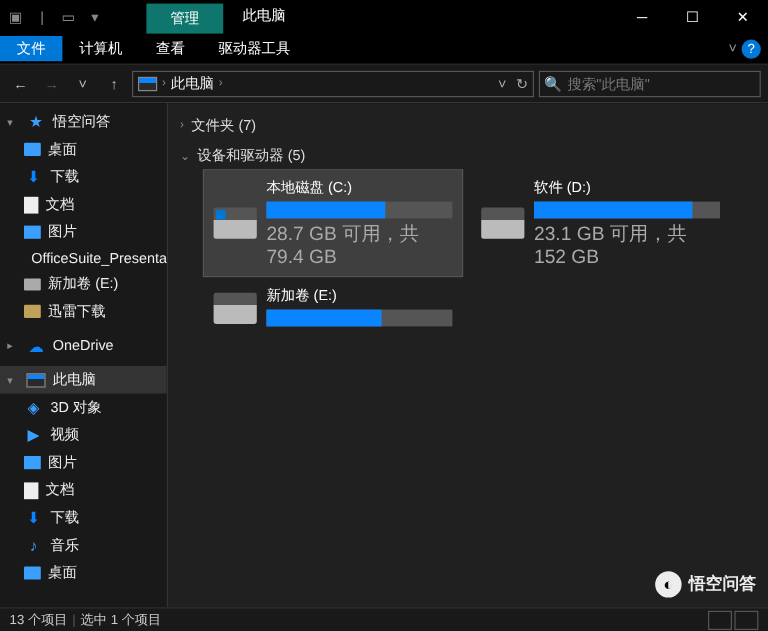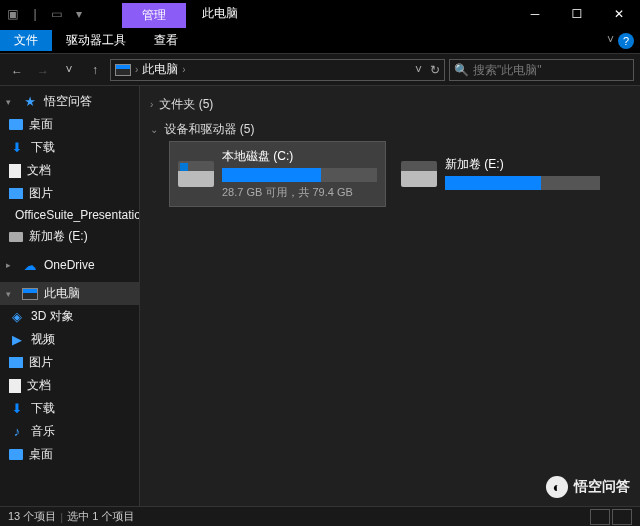--- a/index.html
+++ b/index.html
@@ -4,21 +4,21 @@
 <style>
 * { margin: 0; padding: 0; box-sizing: border-box; font-family: "Microsoft YaHei", "Segoe UI", sans-serif; }
 body { background: #000; color: #fff; width: 640px; height: 526px; overflow: hidden; position: relative; font-size: 12px; }
 
 
 .titlebar { height: 28px; background: #000; display: flex; align-items: center; }
 .qat { display: flex; align-items: center; gap: 4px; padding: 0 4px; }
 .qat-icon { width: 18px; height: 18px; display: flex; align-items: center; justify-content: center; color: #888; }
 .tab-group { display: flex; align-items: flex-end; margin-left: 30px; height: 28px; }
 .title-tab { padding: 4px 20px; font-size: 12px; }
-.title-tab.context { background: #8b5cf6; color: #fff; }
+.title-tab.context { background: #0f766e; color: #fff; }
 .title-tab.main { color: #fff; padding: 6px 16px; }
 .win-controls { margin-left: auto; display: flex; }
 .win-btn { width: 42px; height: 28px; display: flex; align-items: center; justify-content: center; color: #fff; }
 
 
 .ribbon { height: 26px; background: #000; display: flex; align-items: center; border-bottom: 1px solid #333; }
 .ribbon-tab { padding: 2px 14px; font-size: 12px; color: #fff; }
 .ribbon-tab.file { background: #0078d7; color: #fff; }
 .ribbon-right { margin-left: auto; padding-right: 6px; display: flex; gap: 4px; }
 .ribbon-right .caret { color: #999; }
@@ -35,21 +35,21 @@
 .addr-refresh { margin-left: auto; color: #aaa; }
 .search { width: 185px; background: #191919; border: 1px solid #555; height: 22px; display: flex; align-items: center; padding: 0 4px; color: #777; gap: 4px; }
 .search input { background: transparent; border: none; color: #fff; flex: 1; font-size: 12px; outline: none; }
 .search input::placeholder { color: #777; }
 
 
 .body { display: flex; height: 420px; }
 .sidebar { width: 140px; background: #191919; border-right: 1px solid #333; overflow: hidden; padding-top: 4px; }
 .tree-item { display: flex; align-items: center; gap: 6px; padding: 3px 4px 3px 8px; color: #eee; white-space: nowrap; }
 .tree-item.l1 { padding-left: 6px; }
-.tree-item.l2 { padding-left: 9px; }
+.tree-item.l2 { padding-left: 20px; }
 .tree-item.selected { background: #333; }
 .tree-item.spacer { height: 6px; padding: 0; }
 .ti-icon { width: 16px; height: 16px; display: flex; align-items: center; justify-content: center; font-size: 13px; }
 .ti-icon.star { color: #3a9fff; }
 .ti-icon.folder { background: #bfa15a; border-radius: 1px; width: 14px; height: 11px; }
 .ti-icon.folder.blue { background: #3a9fff; }
 .ti-icon.onedrive { color: #0a84ff; }
 .ti-icon.pc { width: 16px; height: 12px; background: linear-gradient(#0a84ff 40%, #2a2a2a 40%); border: 1px solid #888; }
 .ti-icon.drive { width: 14px; height: 10px; background: #aaa; border-radius: 1px; }
 .ti-icon.arrow-down { color: #0a84ff; }
@@ -65,21 +65,21 @@
 .group-header .chev { color: #888; font-size: 10px; }
 .drives { display: flex; flex-wrap: wrap; gap: 0 8px; margin-left: 20px; }
 .drive-item { width: 215px; display: flex; align-items: center; gap: 8px; padding: 6px 8px; margin-bottom: 2px; }
 .drive-item.selected { background: #3f3f3f; outline: 1px solid #555; }
 .drive-icon { width: 36px; height: 26px; background: linear-gradient(#555 0 40%, #bbb 40% 100%); border-radius: 2px; position: relative; }
 .drive-icon.win::before { content: ""; position: absolute; left: 2px; top: 2px; width: 8px; height: 8px; background: #0078d7; }
 .drive-info { flex: 1; }
 .drive-name { color: #fff; font-size: 12px; margin-bottom: 3px; }
 .drive-bar { height: 14px; background: #555; position: relative; margin-bottom: 3px; }
 .drive-fill { height: 100%; background: #0a84ff; }
-.drive-text { color: #aaa; font-size: 11px; }
+.drive-text { color: #aaa; font-size: 16px; }
 
 
 .statusbar { height: 20px; background: #191919; display: flex; align-items: center; padding: 0 8px; color: #ccc; border-top: 1px solid #333; font-size: 11px; gap: 4px; }
 .statusbar .sep { color: #555; }
 .statusbar .right { margin-left: auto; display: flex; gap: 2px; }
 .view-btn { width: 20px; height: 16px; border: 1px solid #555; }
 
 
 .watermark { position: absolute; right: 10px; bottom: 28px; display: flex; align-items: center; gap: 6px; color: #fff; font-size: 14px; font-weight: bold; opacity: 0.92; }
 .watermark .logo { width: 22px; height: 22px; border-radius: 50%; background: #fff; display: flex; align-items: center; justify-content: center; color: #000; font-size: 14px; }
@@ -100,22 +100,23 @@
   </div>
   <div class="win-controls">
     <div class="win-btn">─</div>
     <div class="win-btn">☐</div>
     <div class="win-btn">✕</div>
   </div>
 </div>
 
 <div class="ribbon">
   <div class="ribbon-tab file">文件</div>
+  <div class="ribbon-tab">计算机</div>
+  <div class="ribbon-tab">查看</div>
   <div class="ribbon-tab">驱动器工具</div>
-  <div class="ribbon-tab">查看</div>
   <div class="ribbon-right">
     <span class="caret">˅</span>
     <span class="help">?</span>
   </div>
 </div>
 
 <div class="navbar">
   <div class="nav-btn">←</div>
   <div class="nav-btn disabled">→</div>
   <div class="nav-btn">˅</div>
@@ -159,20 +160,24 @@
           <span>图片</span>
         </div>
         <div class="tree-item l2">
           <span class="ti-icon folder"></span>
           <span>OfficeSuite_Presentations</span>
         </div>
         <div class="tree-item l2">
           <span class="ti-icon drive"></span>
           <span>新加卷 (E:)</span>
         </div>
+        <div class="tree-item l2">
+          <span class="ti-icon folder"></span>
+          <span>迅雷下载</span>
+        </div>
       </div>
     <div class="tree-item spacer"></div>
     <div class="tree-item l1">
       <span class="expander">▸</span>
       <span class="ti-icon onedrive">☁</span>
       <span>OneDrive</span>
     </div>
     <div class="tree-item spacer"></div>
     <div class="tree-item l1 selected">
       <span class="expander">▾</span>
@@ -207,40 +212,50 @@
         <div class="tree-item l2">
           <span class="ti-icon folder blue"></span>
           <span>桌面</span>
         </div>
       </div>
   </div>
 
   <div class="content">
     <div class="group-header">
       <span class="chev">›</span>
-      <span>文件夹 (5)</span>
+      <span>文件夹 (7)</span>
     </div>
     <div class="group-header">
       <span class="chev">⌄</span>
       <span>设备和驱动器 (5)</span>
     </div>
     <div class="drives" id="drives">
         <div class="drive-item selected">
           <div class="drive-icon win"></div>
           <div class="drive-info">
             <div class="drive-name">本地磁盘 (C:)</div>
             <div class="drive-bar">
               <div class="drive-fill" style="width: 64%;"></div>
             </div>
             <div class="drive-text">28.7 GB 可用，共 79.4 GB</div>
           </div>
         </div>
         <div class="drive-item">
           <div class="drive-icon"></div>
           <div class="drive-info">
+            <div class="drive-name">软件 (D:)</div>
+            <div class="drive-bar">
+              <div class="drive-fill" style="width: 85%;"></div>
+            </div>
+            <div class="drive-text">23.1 GB 可用，共 152 GB</div>
+          </div>
+        </div>
+        <div class="drive-item">
+          <div class="drive-icon"></div>
+          <div class="drive-info">
             <div class="drive-name">新加卷 (E:)</div>
             <div class="drive-bar">
               <div class="drive-fill" style="width: 62%;"></div>
             </div>
           </div>
         </div>
       </div>
   </div>
 </div>
 

